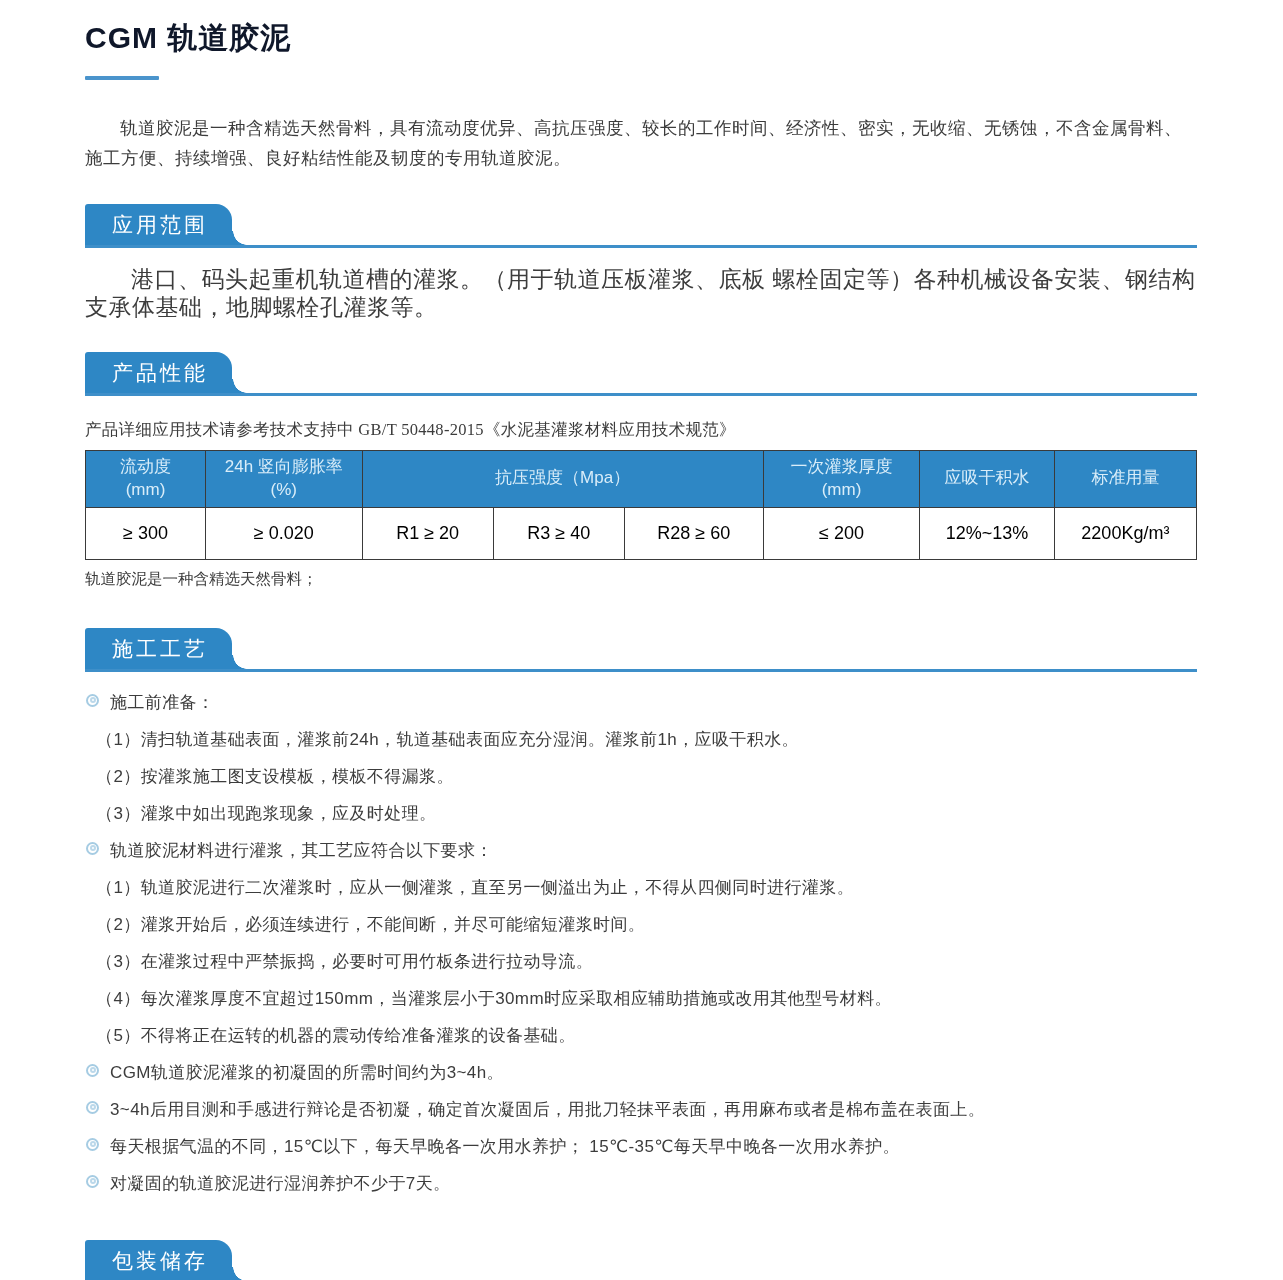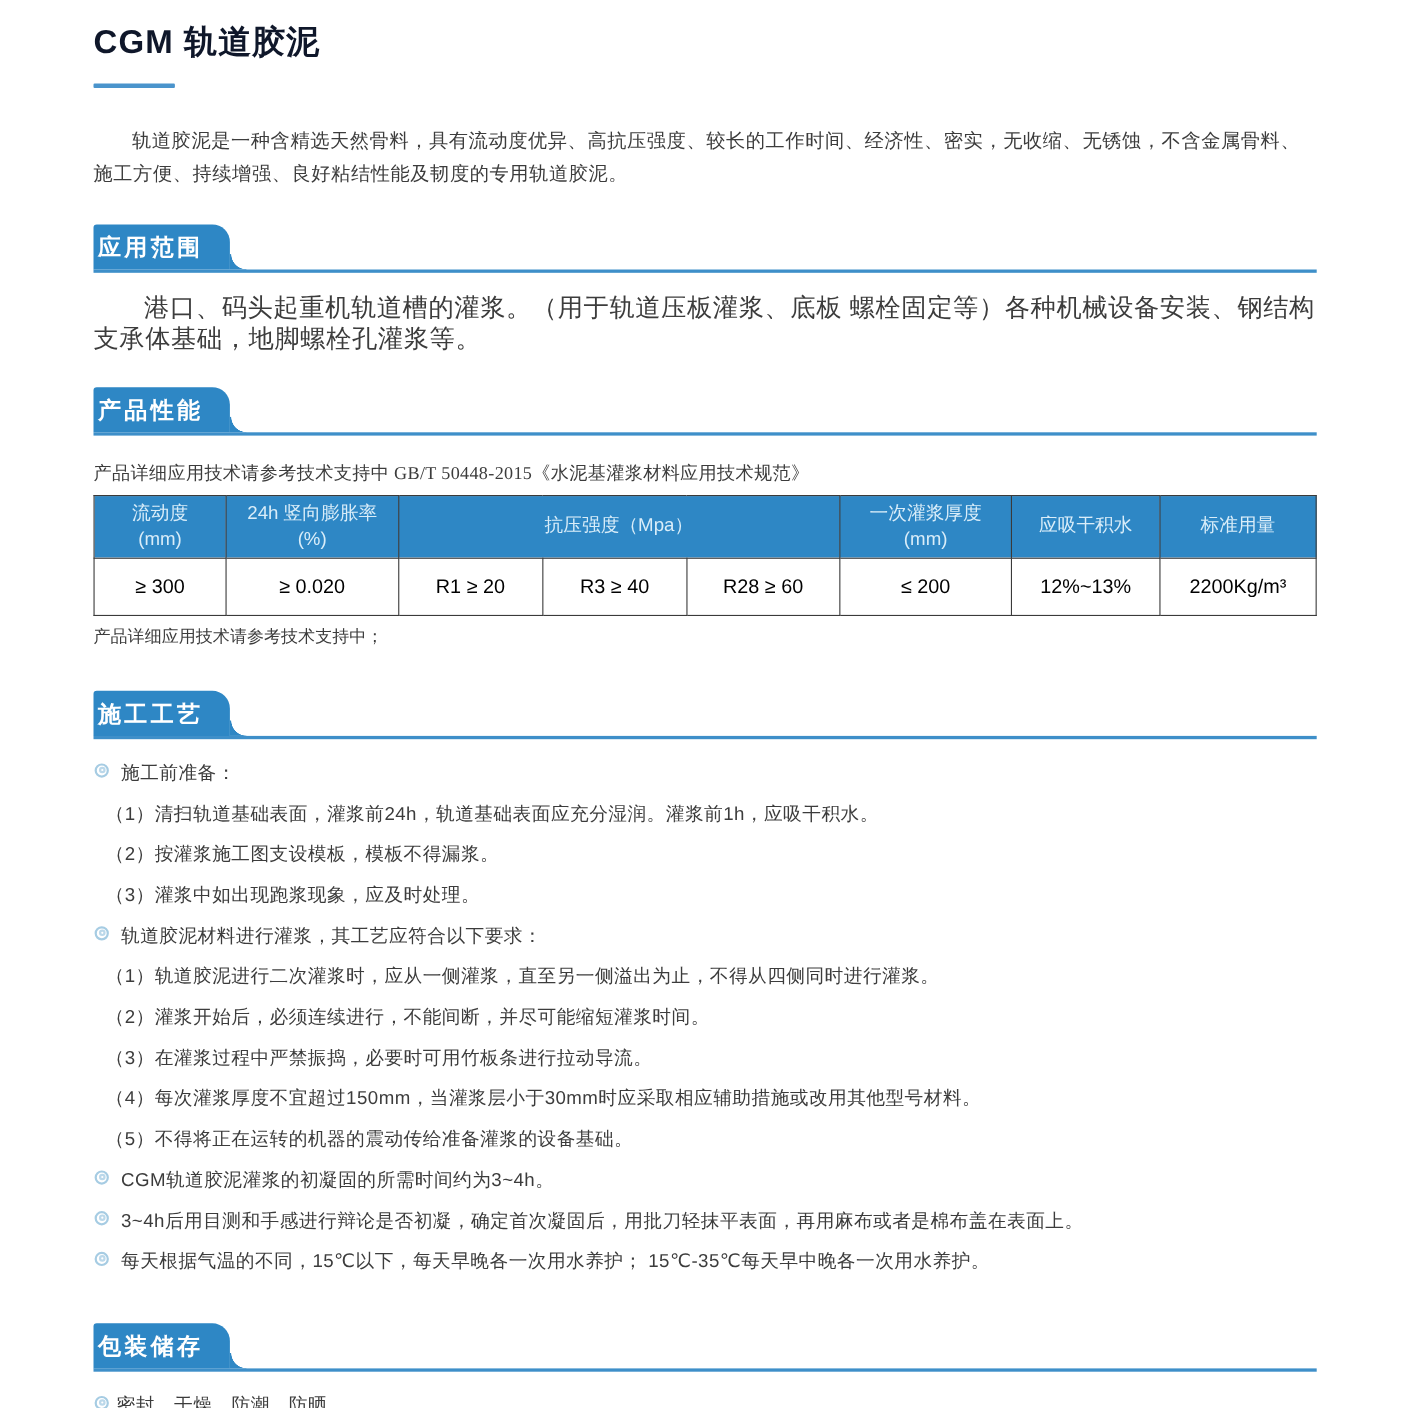--- a/index.html
+++ b/index.html
@@ -30,22 +30,22 @@
     letter-spacing:0.5px;
   }
 
   .section-head{
     margin-top:31px;
     border-bottom:3px solid var(--blue-line);
     display:flex;align-items:flex-end;
   }
   .tab{
     position:relative;display:inline-block;background:var(--blue);
-    color:#fff;font-weight:bold;font-size:21px;letter-spacing:3px;
-    padding:7px 24px 6px 4px;border-radius:3px 16px 0 0;
+    color:#fff;font-weight:normal;font-size:21px;letter-spacing:3px;
+    padding:7px 24px 6px 27px;border-radius:3px 16px 0 0;
   }
   .tab::after{
     content:"";position:absolute;right:-15px;bottom:0;width:15px;height:14px;
     background:radial-gradient(circle at 100% 0, rgba(0,0,0,0) 13.5px, var(--blue) 14px);
   }
 
   p.body-para{
     margin-top:17px;font-size:23px;line-height:28px;text-indent:2em;letter-spacing:0.5px;
   }
 
@@ -140,21 +140,21 @@
         <td>≥ 0.020</td>
         <td>R1 ≥ 20</td>
         <td>R3 ≥ 40</td>
         <td>R28 ≥ 60</td>
         <td>≤ 200</td>
         <td>12%~13%</td>
         <td>2200Kg/m³</td>
       </tr>
     </tbody>
   </table>
-  <p class="table-note">产品详细应用技术请参考技术支持中；</p>
+  <p class="table-note">轨道胶泥是一种含精选天然骨料；</p>
 
   <div class="section-head mt-construction">
     <span class="tab"><span>施工工艺</span></span>
   </div>
   <ul class="doc-list">
 
       <li>
         <span class="ring"></span>
         <span>施工前准备：</span>
       </li>
@@ -212,20 +212,24 @@
       <li>
         <span class="ring"></span>
         <span>3~4h后用目测和手感进行辩论是否初凝，确定首次凝固后，用批刀轻抹平表面，再用麻布或者是棉布盖在表面上。</span>
       </li>
 
       <li>
         <span class="ring"></span>
         <span>每天根据气温的不同，15℃以下，每天早晚各一次用水养护； 15℃-35℃每天早中晚各一次用水养护。</span>
       </li>
 
+      <li>
+        <span class="ring"></span>
+        <span>对凝固的轨道胶泥进行湿润养护不少于7天。</span>
+      </li>
     </ul>
 
   <div class="section-head mt-packaging">
     <span class="tab"><span>包装储存</span></span>
   </div>
   <ul class="doc-list pack-list">
 
       <li>
         <span class="ring"></span>
         <span>密封，干燥，防潮、防晒。</span>

